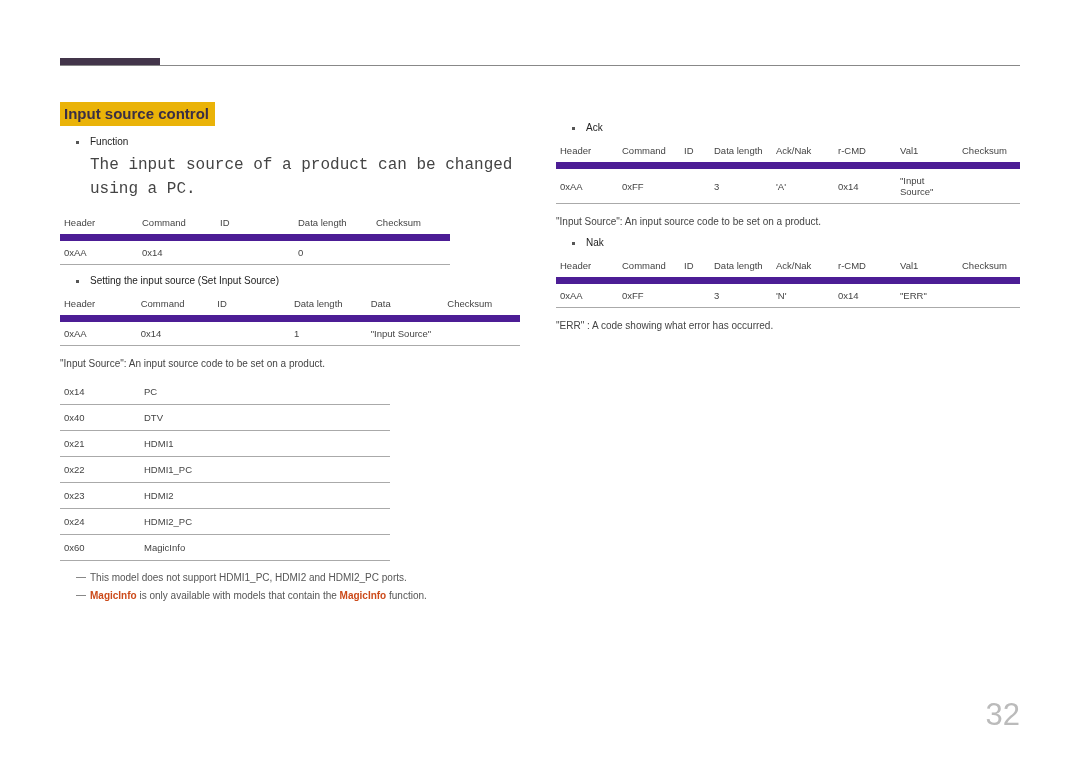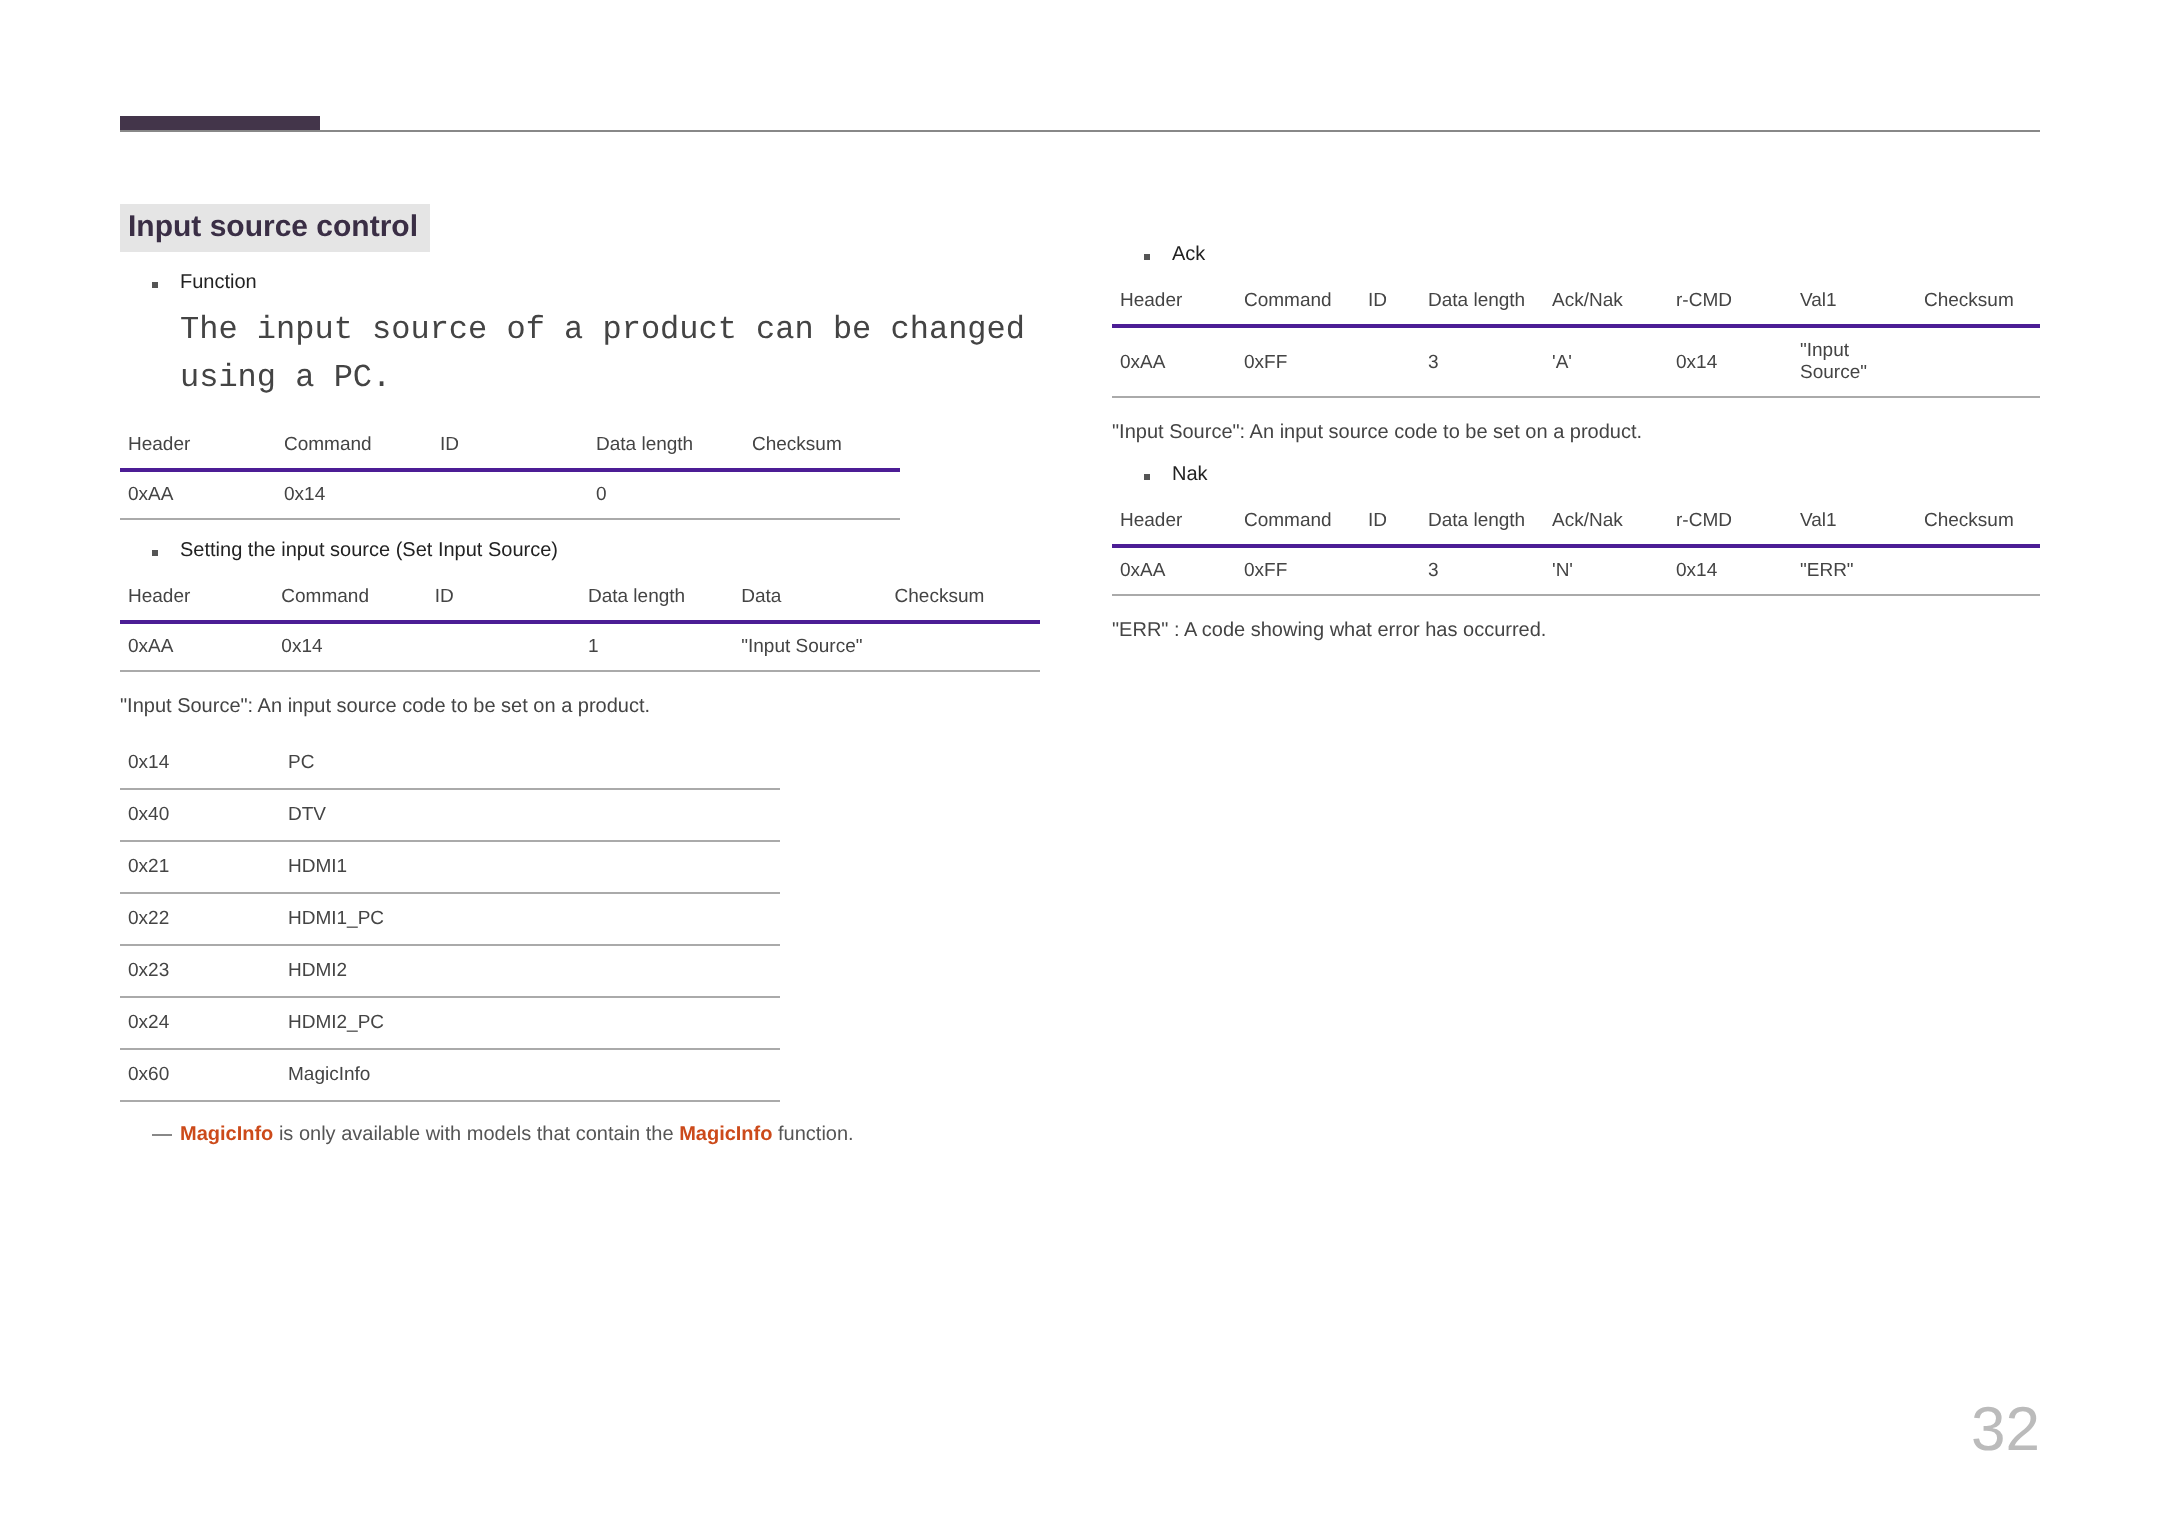--- a/index.html
+++ b/index.html
@@ -33,41 +33,41 @@
     position: absolute;
     left: 60px;
     right: 60px;
     top: 102px;
     display: flex;
     gap: 32px;
   }
   .col { flex: 1 1 0; min-width: 0; }
   .section-title {
     display: inline-block;
-    background: #e5e5e5;
+    background: #eab308;
     color: #3a2e45;
     font-weight: bold;
     font-size: 15px;
     padding: 2px 6px 2px 4px;
     margin-bottom: 10px;
     line-height: 1.35;
   }
   ul.bul { list-style: none; padding: 0; margin: 0 0 6px 16px; }
   ul.bul > li { position: relative; padding-left: 14px; margin-bottom: 4px; font-size: 10px; color: #222; }
   ul.bul > li::before {
     content: "";
     position: absolute; left: 0; top: 5px;
     width: 3px; height: 3px; background: #555;
   }
   .subtext { margin-left: 30px; font-size: 16px; color: #444; margin-bottom: 10px; line-height: 1.5; font-family: Liberation Mono, monospace; }
   .plain { margin-left: 0; font-size: 10px; color: #444; margin-bottom: 8px; line-height: 1.5; }
 
   table { border-collapse: collapse; font-size: 9.5px; color: #444; margin-bottom: 10px; width: 100%; table-layout: fixed; }
   table th, table td { text-align: left; padding: 6px 4px; font-weight: normal; }
-  table thead th { border-bottom: 2px solid #4c1d95; }
+  table thead th { border-bottom: 7px solid #4c1d95; }
   table tbody td { border-bottom: 1px solid #aaa; }
   table tbody tr:last-child td { border-bottom: 1px solid #aaa; }
 
   .source-table { width: 330px; margin-left: 0; }
   .source-table td:first-child { width: 80px; }
   .source-table td { border-bottom: 1px solid #aaa; padding: 7px 4px; }
 
   .footnote { position: relative; margin-left: 16px; padding-left: 14px; font-size: 10px; color: #555; margin-top: 4px; line-height: 1.4; }
   .footnote::before {
     content: "";
@@ -176,20 +176,21 @@
             <td>0x24</td>
             <td>HDMI2_PC</td>
           </tr>
         <tr>
             <td>0x60</td>
             <td>MagicInfo</td>
           </tr>
       </tbody>
     </table>
 
+    <div class="footnote">This model does not support HDMI1_PC, HDMI2 and HDMI2_PC ports.</div>
     <div class="footnote">
       <span class="orange">MagicInfo</span><span> is only available with models that contain the </span><span class="orange">MagicInfo</span><span> function.</span>
     </div>
   </div>
 
   <div class="col">
     <ul class="bul" style="margin-top:20px;">
       <li>Ack</li>
     </ul>
     <table>

